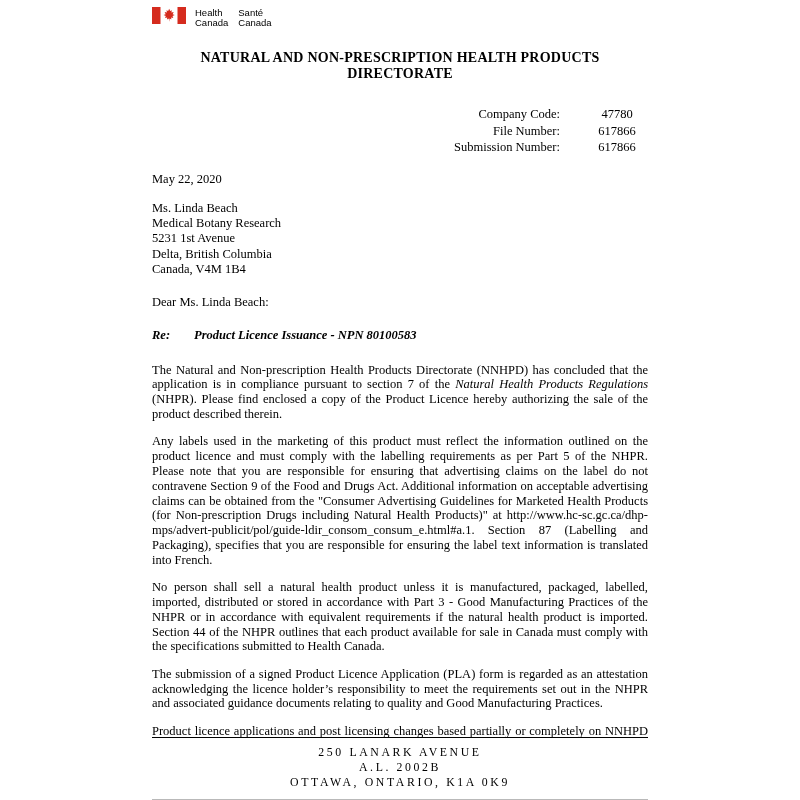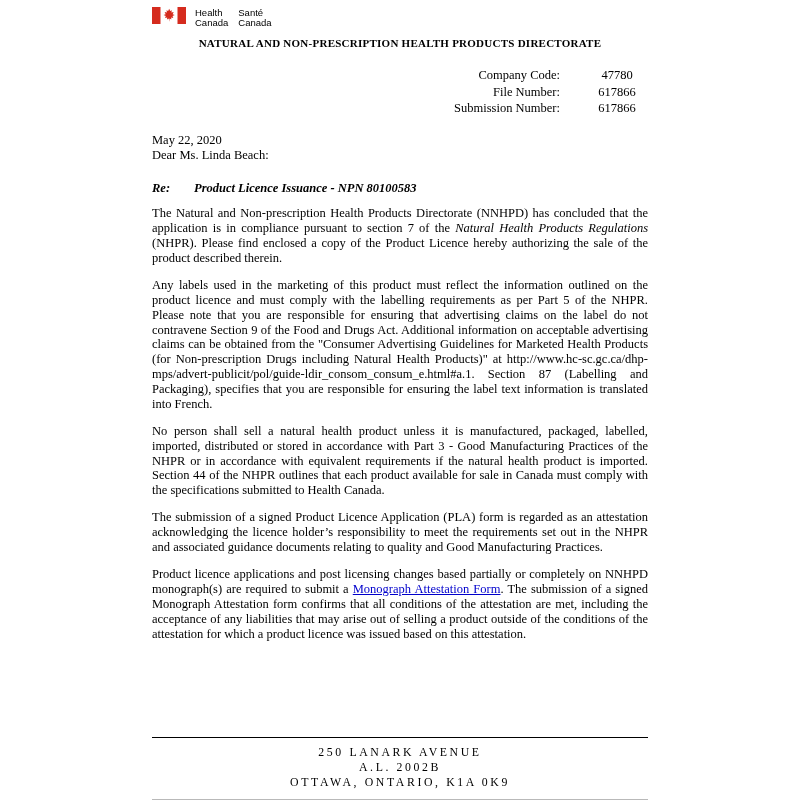--- a/index.html
+++ b/index.html
@@ -18,45 +18,45 @@
     background:#fff;
   }
   
   .logo-row{display:flex;align-items:flex-start;gap:9px;}
   .flag{display:block;line-height:0;}
   .flag rect,.flag path{fill:var(--flag-red);}
   .logo-text{display:flex;gap:10px;font-family:"Liberation Sans","DejaVu Sans",sans-serif;font-size:9.5px;line-height:1.15;padding-top:0.5px;}
   .logo-col div{white-space:nowrap;}
   
   .title{
-    margin-top:8px;
+    margin-top:21px;
     text-align:center;
     font-weight:bold;
-    font-size:11px;
+    font-size:14px;
     letter-spacing:0.25px;
   }
   
-  .meta{margin-top:18px;}
+  .meta{margin-top:24px;}
   .meta-row{display:flex;justify-content:flex-end;line-height:1.32;}
   .meta-label{text-align:right;}
   .meta-value{width:62px;margin-left:26px;text-align:center;}
   
   .date{margin-top:16px;}
   .recipient{margin-top:14px;line-height:1.22;}
-  .salutation{}
+  .salutation{margin-top:18px;}
   .subject{margin-top:18px;display:flex;font-weight:bold;line-height:1.24;font-style:italic;}
   .subject-label{width:26px;flex:0 0 auto;}
   .subject-lines{margin-left:16px;}
   .para{
     margin-top:11px;
     text-align:justify;
     line-height:1.185;
     overflow-wrap:break-word;
   }
-  .para.first{margin-top:10px;}
+  .para.first{margin-top:19px;}
   .italic{font-style:italic;}
   a.doc-link{color:var(--link-blue);text-decoration:underline;cursor:pointer;}
   
   .footer{
     position:absolute;
     left:152px;right:152px;bottom:0;
     background:#fff;
     border-top:1px solid #000;
     border-bottom:1px solid #b9b9b9;
     padding:7px 0 9px 0;
@@ -103,20 +103,27 @@
       <span class="meta-value">617866</span>
     </div>
     <div class="meta-row">
       <span class="meta-label">Submission Number:</span>
       <span class="meta-value">617866</span>
     </div>
   </div>
 
   <div class="date">May 22, 2020</div>
 
+  <div class="recipient">
+    <div>Ms. Linda Beach</div>
+    <div>Medical Botany Research</div>
+    <div>5231 1st Avenue</div>
+    <div>Delta, British Columbia</div>
+    <div>Canada, V4M 1B4</div>
+  </div>
 
   <div class="salutation">Dear Ms. Linda Beach:</div>
 
   <div class="subject">
     <span class="subject-label">Re:</span>
     <span class="subject-lines">
       <div>Product Licence Issuance - NPN 80100583</div>
     </span>
   </div>
 

